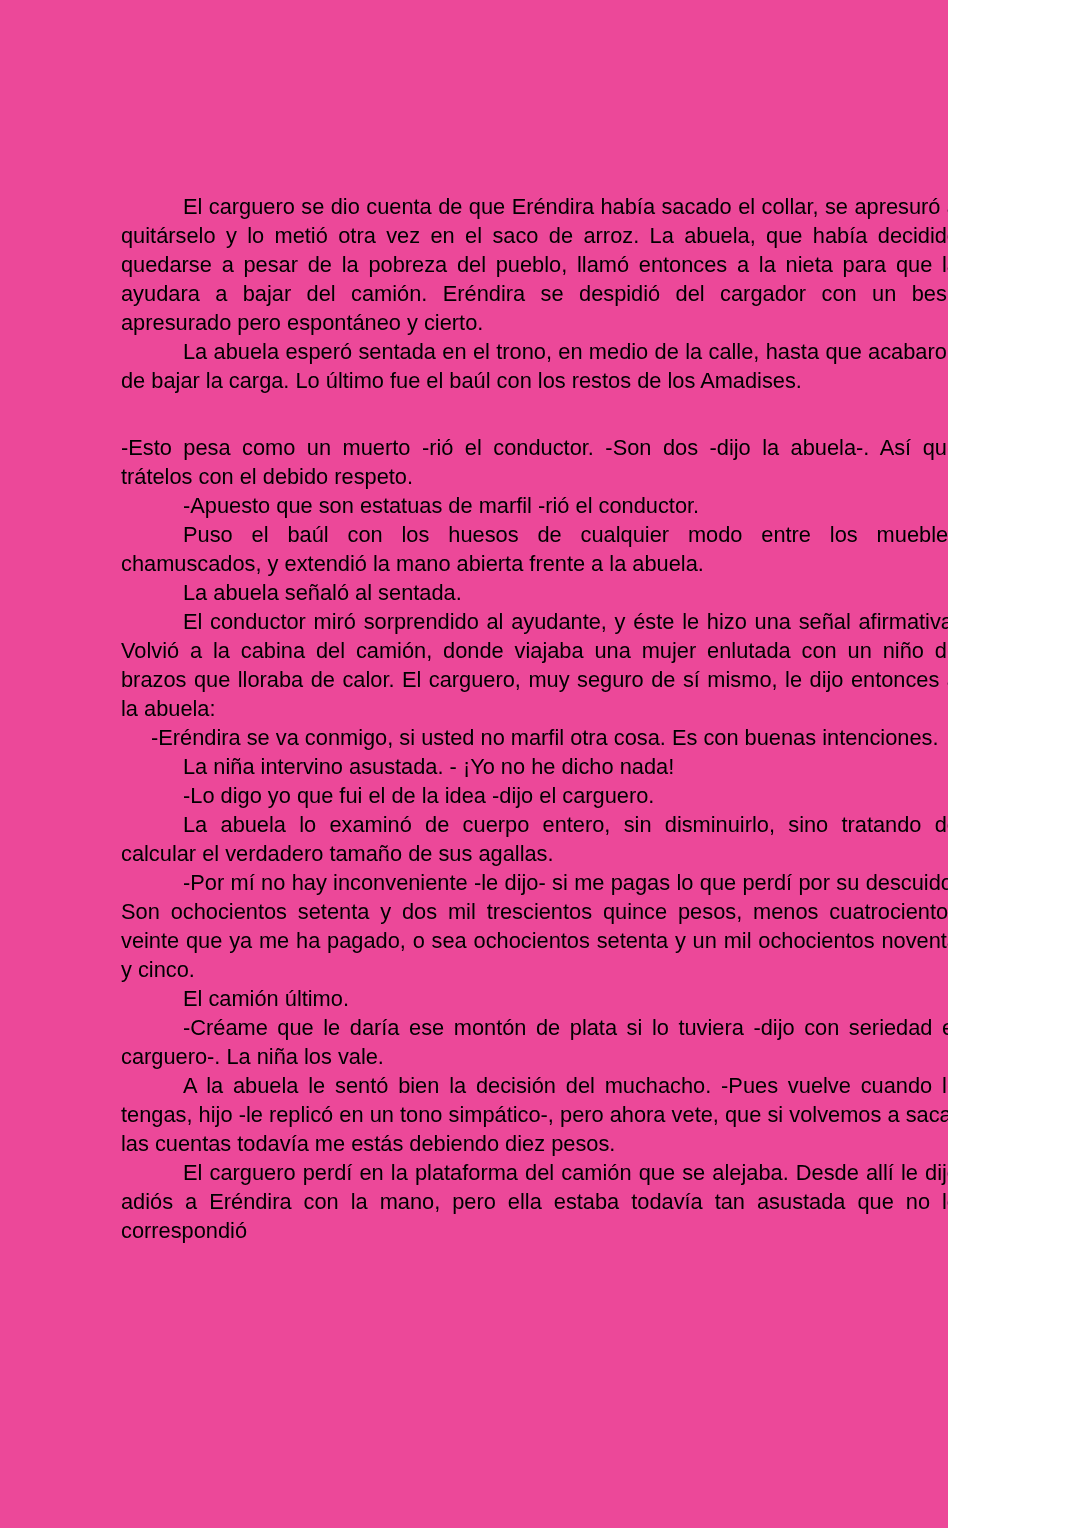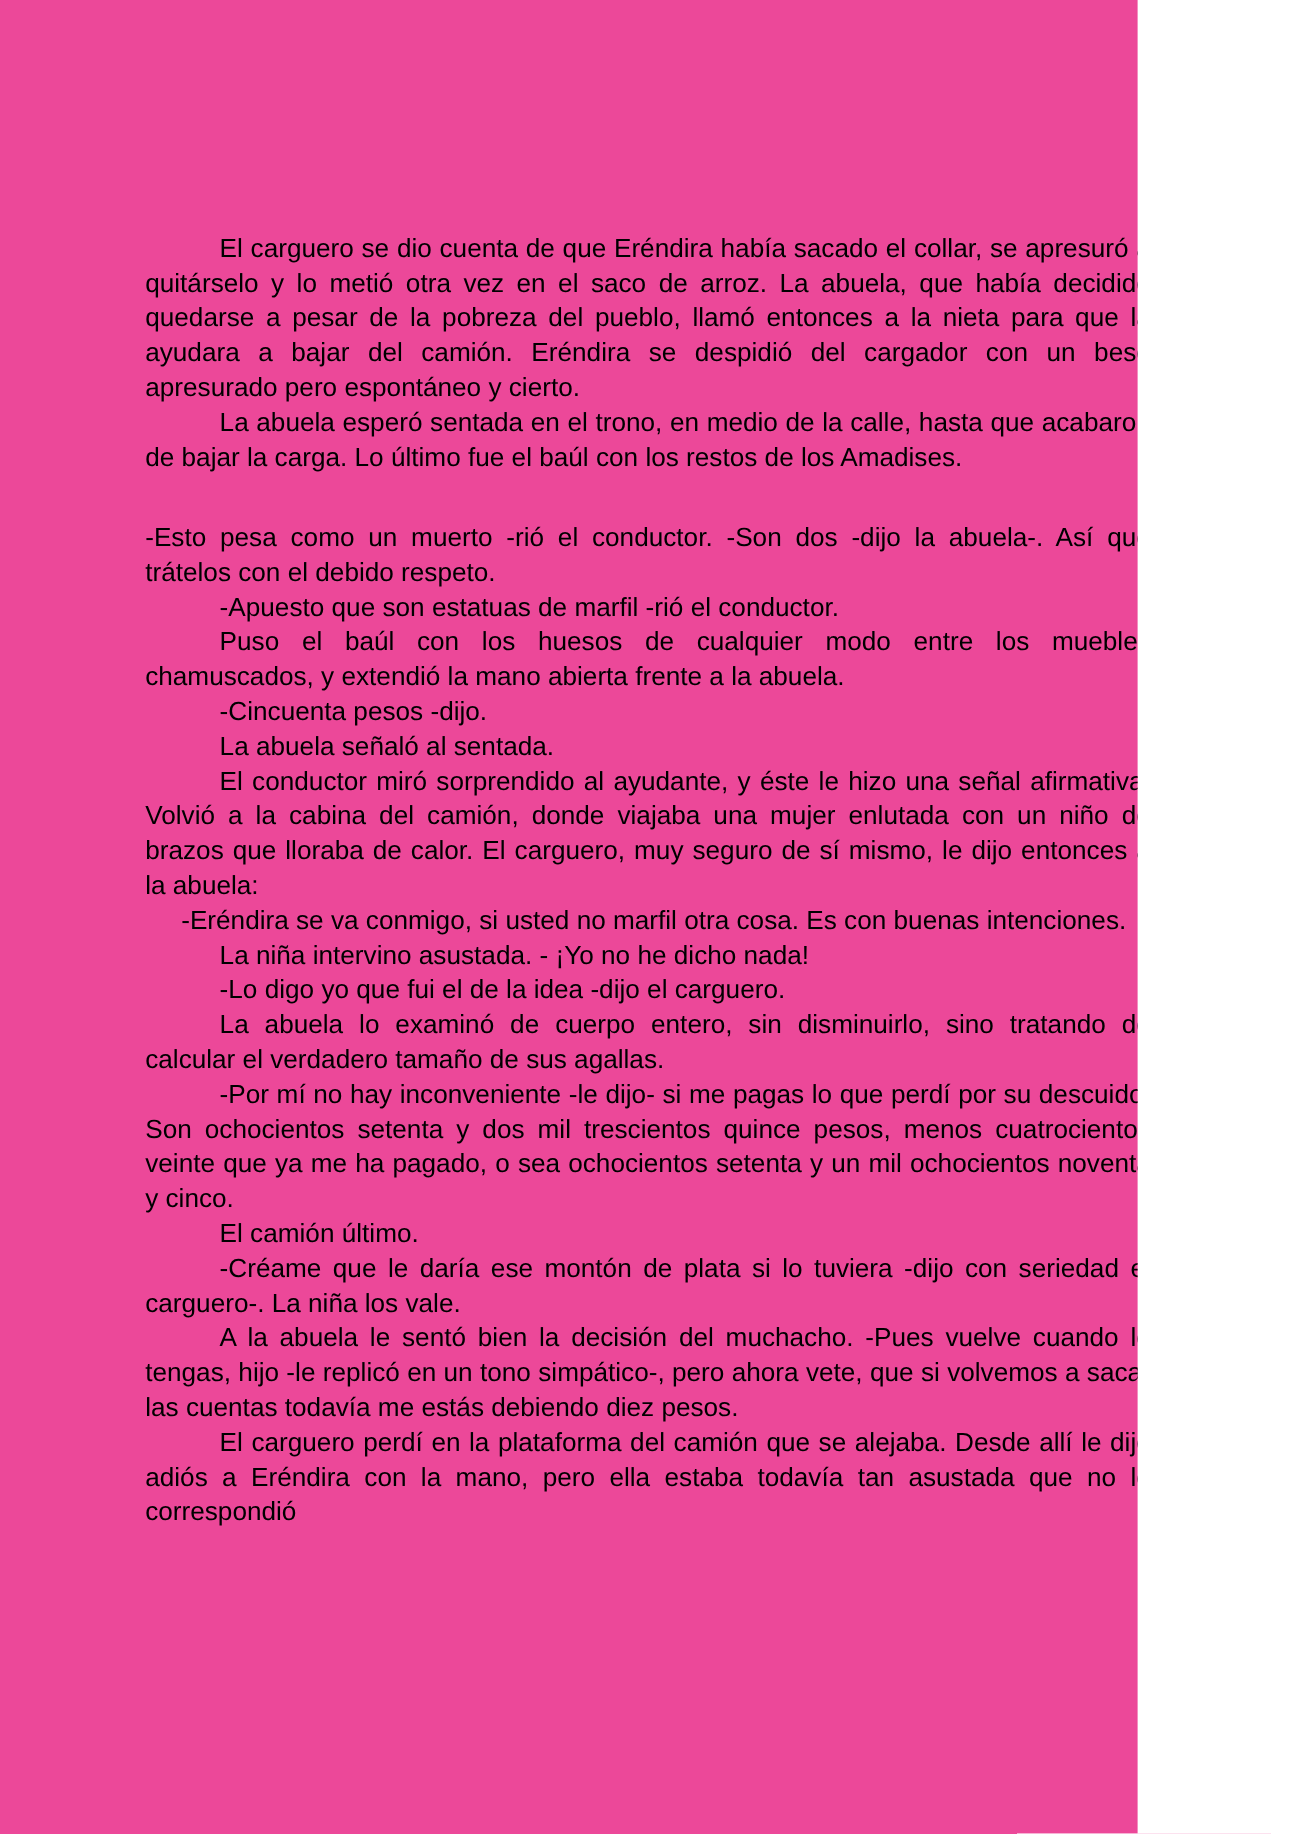--- a/index.html
+++ b/index.html
@@ -38,21 +38,20 @@
 </head>
 <body>
 
 <div class="page">
   <div class="text-block">
       <p class="para indent-normal">El carguero se dio cuenta de que Eréndira había sacado el collar, se apresuró a quitárselo y lo metió otra vez en el saco de arroz. La abuela, que había decidido quedarse a pesar de la pobreza del pueblo, llamó entonces a la nieta para que la ayudara a bajar del camión. Eréndira se despidió del cargador con un beso apresurado pero espontáneo y cierto.</p>
       <p class="para indent-normal">La abuela esperó sentada en el trono, en medio de la calle, hasta que acabaron de bajar la carga. Lo último fue el baúl con los restos de los Amadises.</p>
       <p class="para indent-none">-Esto pesa como un muerto -rió el conductor. -Son dos -dijo la abuela-. Así que trátelos con el debido respeto.</p>
       <p class="para indent-normal">-Apuesto que son estatuas de marfil -rió el conductor.</p>
       <p class="para indent-normal">Puso el baúl con los huesos de cualquier modo entre los muebles chamuscados, y extendió la mano abierta frente a la abuela.</p>
-      <p class="para indent-normal">-Cincuenta pesos -dijo.</p>
       <p class="para indent-normal">La abuela señaló al sentada.</p>
       <p class="para indent-normal">El conductor miró sorprendido al ayudante, y éste le hizo una señal afirmativa. Volvió a la cabina del camión, donde viajaba una mujer enlutada con un niño de brazos que lloraba de calor. El carguero, muy seguro de sí mismo, le dijo entonces a la abuela:</p>
       <p class="para indent-small">-Eréndira se va conmigo, si usted no marfil otra cosa. Es con buenas intenciones.</p>
       <p class="para indent-normal">La niña intervino asustada. - ¡Yo no he dicho nada!</p>
       <p class="para indent-normal">-Lo digo yo que fui el de la idea -dijo el carguero.</p>
       <p class="para indent-normal">La abuela lo examinó de cuerpo entero, sin disminuirlo, sino tratando de calcular el verdadero tamaño de sus agallas.</p>
       <p class="para indent-normal">-Por mí no hay inconveniente -le dijo- si me pagas lo que perdí por su descuido. Son ochocientos setenta y dos mil trescientos quince pesos, menos cuatrocientos veinte que ya me ha pagado, o sea ochocientos setenta y un mil ochocientos noventa y cinco.</p>
       <p class="para indent-normal">El camión último.</p>
       <p class="para indent-normal">-Créame que le daría ese montón de plata si lo tuviera -dijo con seriedad el carguero-. La niña los vale.</p>
       <p class="para indent-normal">A la abuela le sentó bien la decisión del muchacho. -Pues vuelve cuando lo tengas, hijo -le replicó en un tono simpático-, pero ahora vete, que si volvemos a sacar las cuentas todavía me estás debiendo diez pesos.</p>

